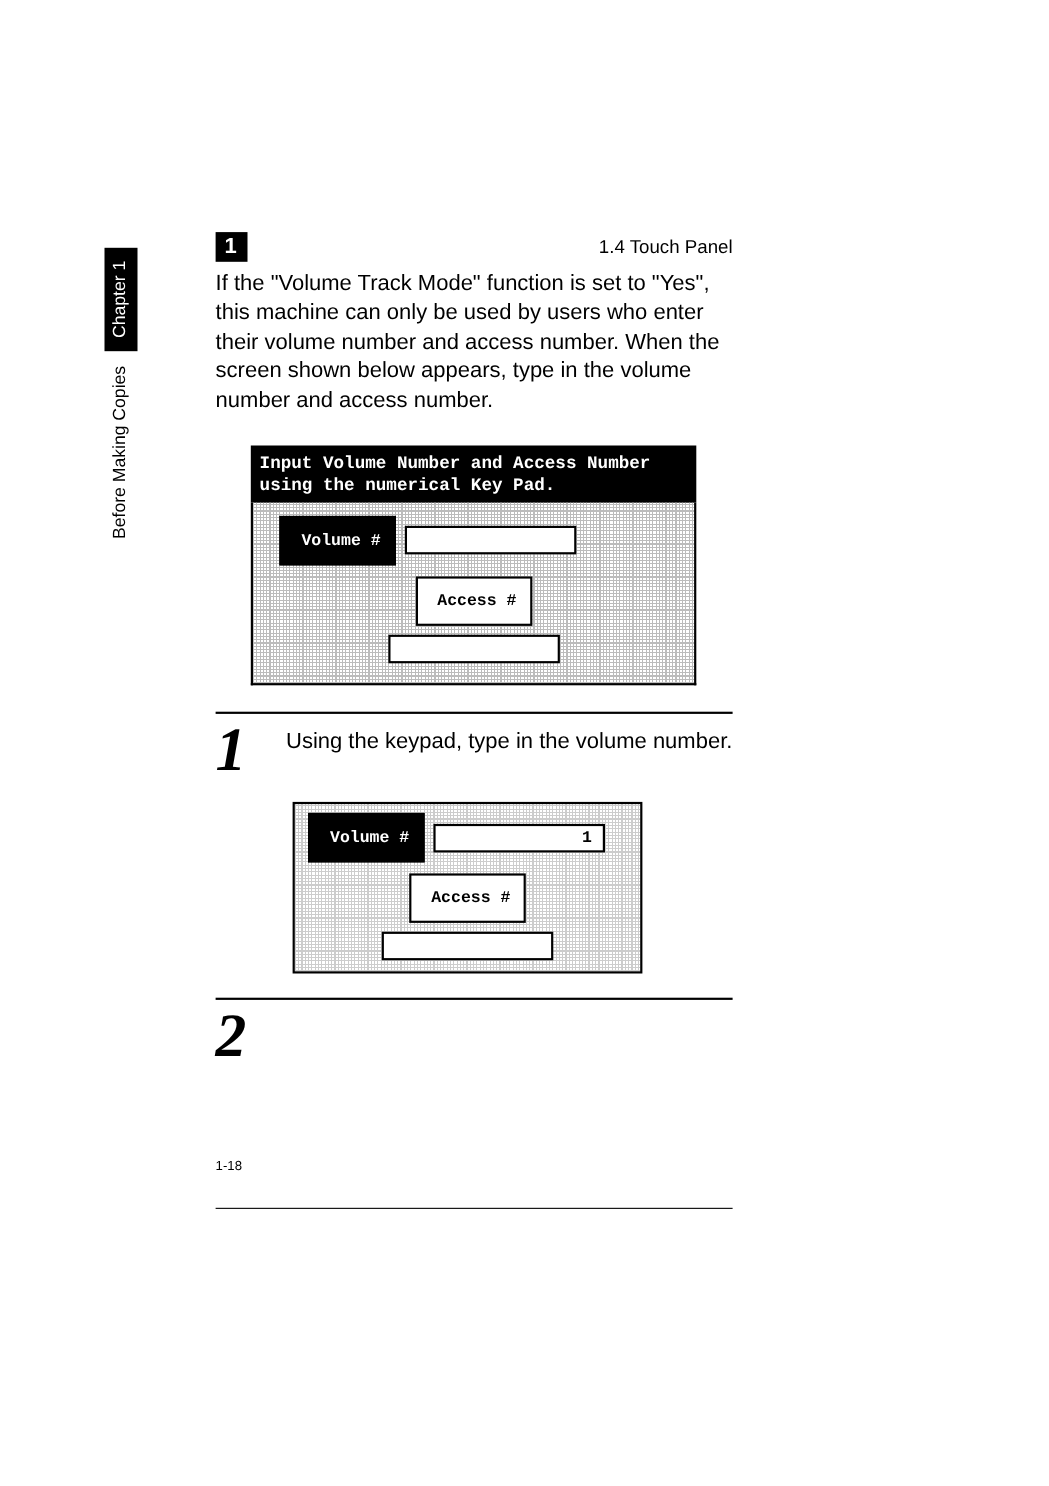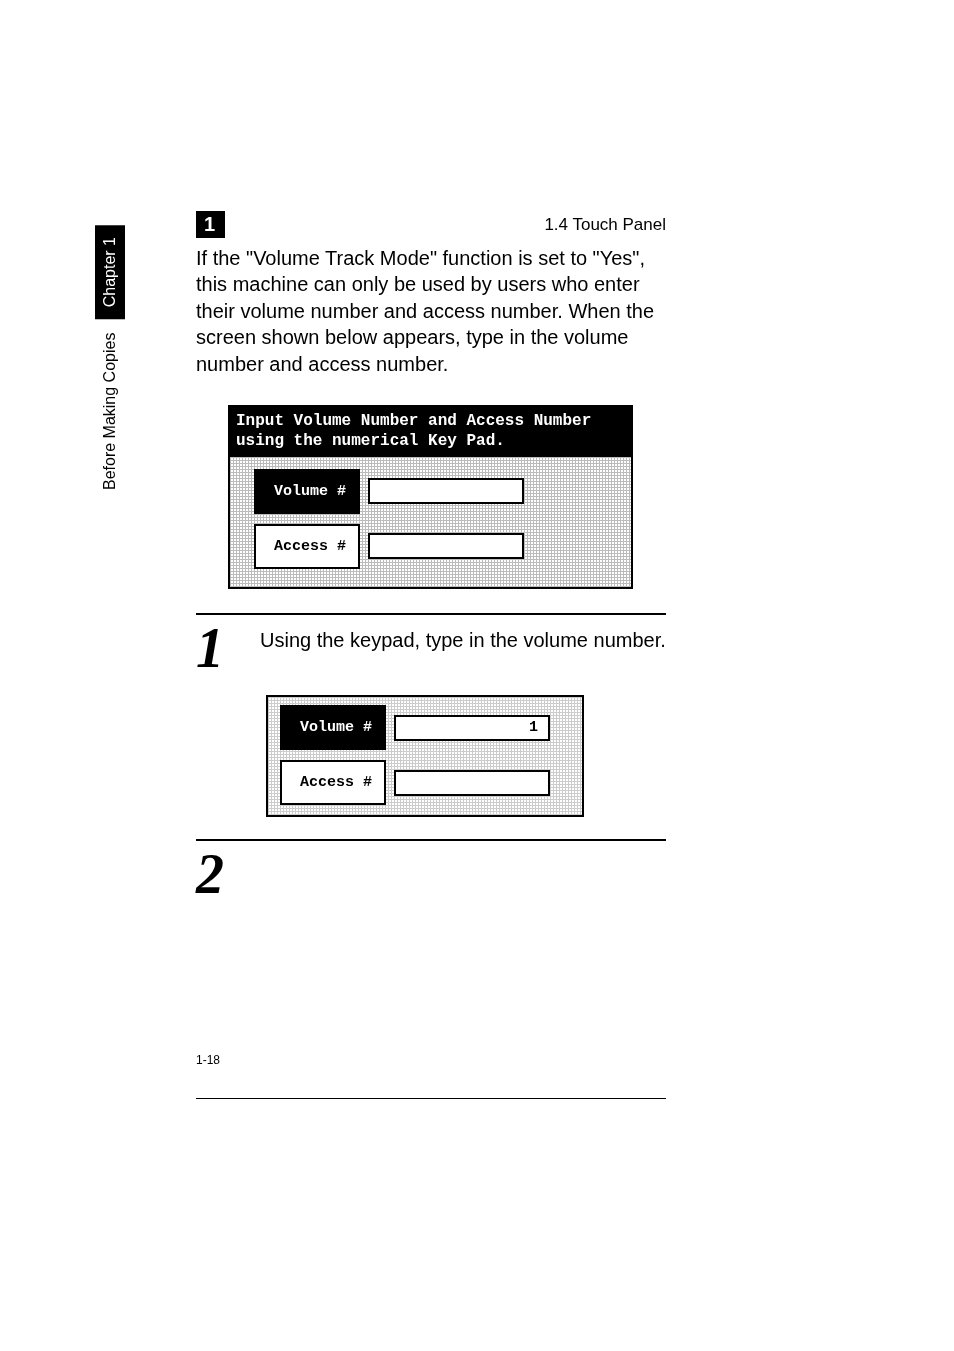--- a/index.html
+++ b/index.html
@@ -84,21 +84,21 @@
   .panel1-body {
     border: 2px solid #000;
     border-top: none;
     padding: 12px 24px 18px 24px;
     position: relative;
     background-image:
       repeating-linear-gradient(0deg, #bbb 0 1px, transparent 1px 3px),
       repeating-linear-gradient(90deg, #bbb 0 1px, transparent 1px 3px);
   }
   .panel-row { display: flex; align-items: center; margin-bottom: 10px; gap: 8px; }
-  .panel-row:last-child { margin-bottom: 0; }
+  .panel-row:last-child { margin-bottom: 0; flex-direction: column; }
   .btn {
     font-family: "Courier New", monospace;
     font-weight: bold;
     font-size: 15px;
     padding: 12px 12px;
     border: 2px solid #000;
     min-width: 106px;
     text-align: right;
     background: #fff;
   }

